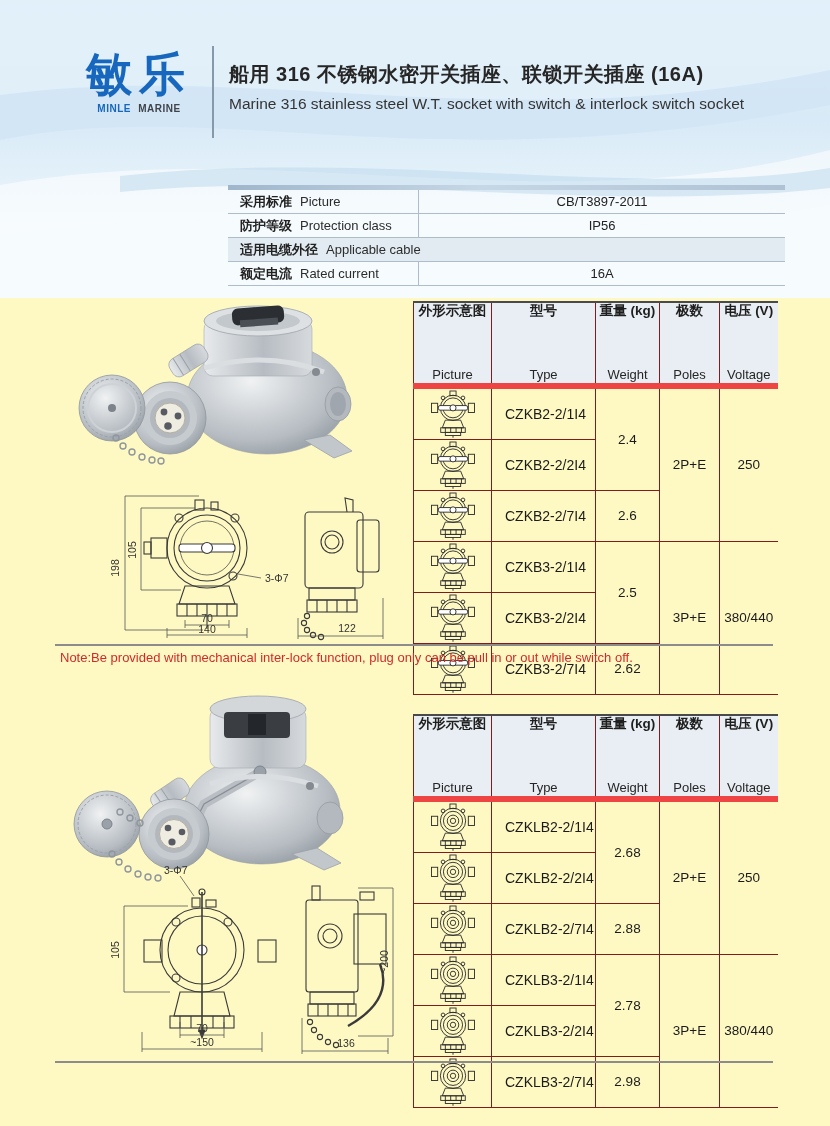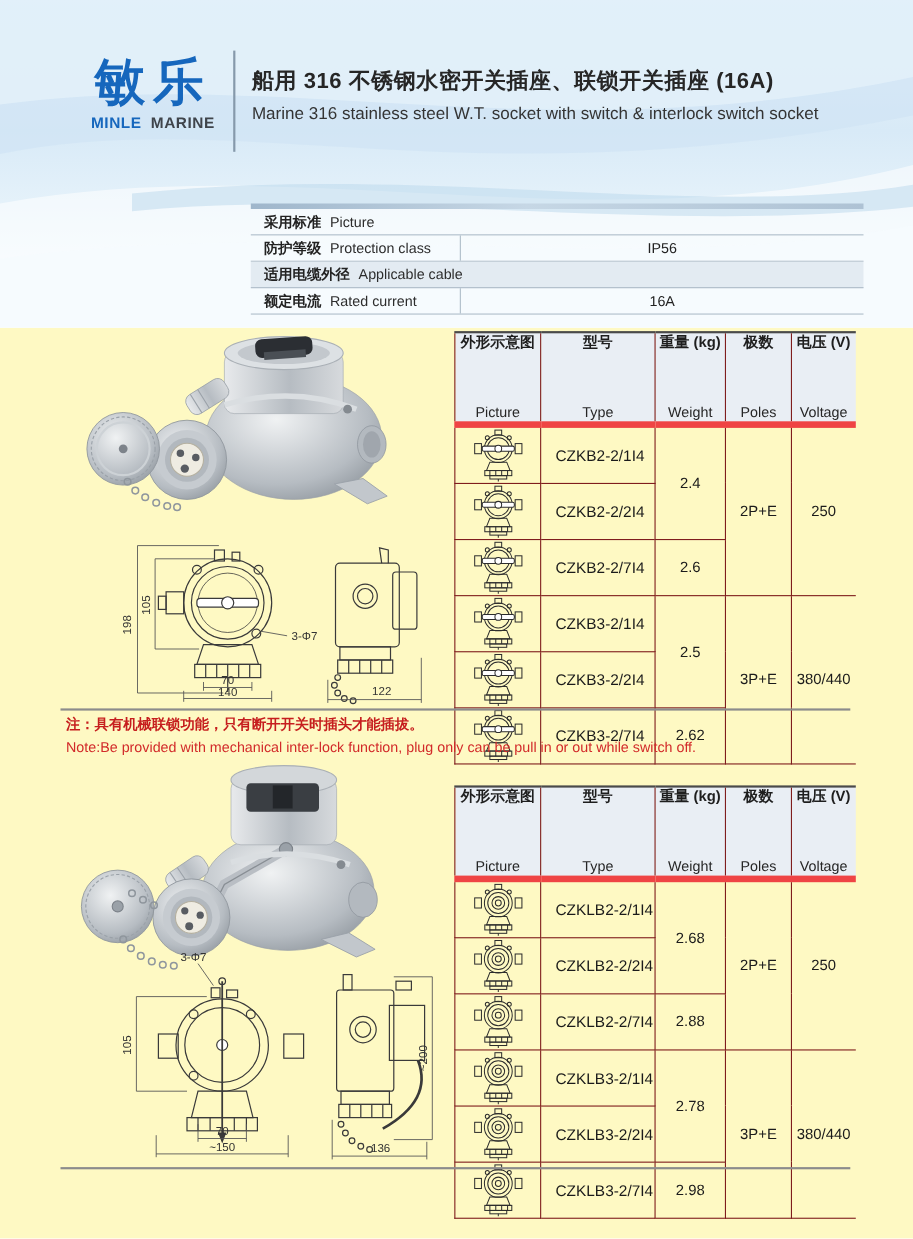--- a/index.html
+++ b/index.html
@@ -5,21 +5,21 @@
   html,body{margin:0;padding:0;background:#ffffff;}
   .page{position:relative;width:830px;height:1126px;margin:0 auto;background:#fef9c3;overflow:hidden;
         font-family:"Liberation Sans",sans-serif;color:#2a2a2a;}
   
   .wave-bg{position:absolute;left:0;top:0;width:830px;height:298px;
     background:linear-gradient(180deg,#eaf4fb 0%,#d8eaf7 40%,#e9f4fb 70%,#ffffff 100%);}
   .wave-bg svg{position:absolute;left:0;top:0;width:100%;height:100%;}
   
   .logo{position:absolute;left:64px;top:50px;width:150px;text-align:center;}
   .logo-zh{font-size:46px;font-weight:bold;letter-spacing:7px;color:#1667bd;line-height:1.05;}
-  .logo-en{margin-top:5px;font-size:14px;font-weight:bold;letter-spacing:.5px;white-space:nowrap;}
+  .logo-en{margin-top:5px;font-size:10px;font-weight:bold;letter-spacing:.5px;white-space:nowrap;}
   .logo-en .m1{color:#1667bd;}
   .logo-en .m2{color:#3f444b;margin-left:4px;}
   .vrule{position:absolute;left:212px;top:46px;width:2px;height:92px;background:#8699ab;}
   
   .titles{position:absolute;left:229px;top:61px;width:585px;}
   .title-zh{font-size:20px;font-weight:bold;color:#262626;letter-spacing:.5px;line-height:1.3;margin:0;}
   .title-en{font-size:15.5px;color:#343434;margin:8px 0 0 0;font-weight:normal;}
   
   .spec{position:absolute;left:228px;top:185px;width:557px;}
   .spec-topbar{height:5px;background:linear-gradient(90deg,#9fb6cb,#c6d7e5 45%,#aec2d4);}
@@ -149,20 +149,21 @@
     <h2 class="title-en">Marine 316 stainless steel W.T. socket with switch &amp; interlock switch socket</h2>
   </div>
 
   <div class="spec">
     <div class="spec-topbar"></div>
     <div class="spec-row">
       <div class="spec-label">
           <span class="zh">采用标准</span>
           <span class="en">Picture</span>
         </div>
+      <div class="spec-value">CB/T3897-2011</div>
     </div>
     <div class="spec-row">
       <div class="spec-label">
           <span class="zh">防护等级</span>
           <span class="en">Protection class</span>
         </div>
       <div class="spec-value">IP56</div>
     </div>
     <div class="spec-row tint">
       <div class="spec-label">
@@ -378,21 +379,20 @@
           </td>
         <td class="type">CZKB3-2/7I4</td>
         <td>2.62</td>
       </tr>
     </tbody>
   </table>
 
   <div class="rule" style="top:644px;"></div>
 
   <div class="note">
-    <p class="zh">注：具有机械联锁功能，只有断开开关时插头才能插拔。</p>
     <p class="en">Note:Be provided with mechanical inter-lock function, plug only can be pull in or out while switch off.</p>
   </div>
 
   <svg class="photo2" viewBox="0 0 345 190">
     <ellipse cx="210" cy="118" rx="78" ry="54" fill="url(#steelR)" stroke="#9aa1a8" stroke-width="0.6"></ellipse>
     <path d="M240,162 l32,16 l17,-7 l-24,-15 z" fill="#c2c7cc" stroke="#9aa1a8" stroke-width="0.8"></path>
     <rect x="158" y="16" width="96" height="60" rx="9" fill="url(#steelH)" stroke="#a5abb1" stroke-width="0.6"></rect>
     <ellipse cx="206" cy="17" rx="48" ry="13" fill="#d3d7da" stroke="#aab0b6"></ellipse>
     <rect x="172" y="20" width="66" height="26" rx="4" fill="#3a3e43"></rect>
     <rect x="196" y="22" width="18" height="21" fill="#23262a"></rect>

